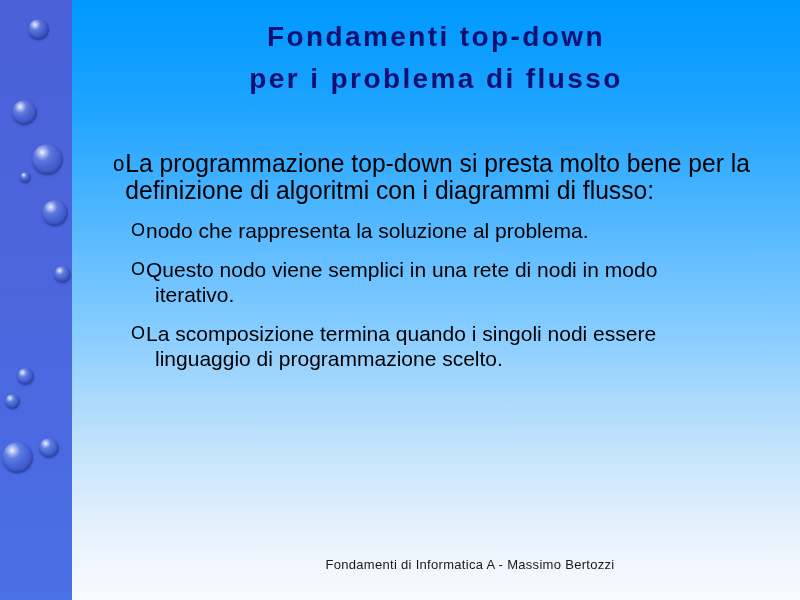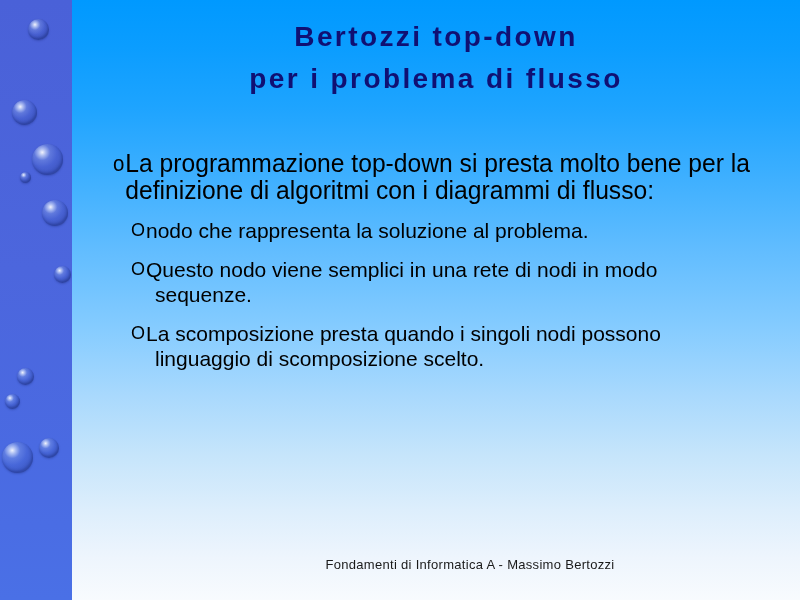--- a/index.html
+++ b/index.html
@@ -147,21 +147,21 @@
       <div class="bubble" style="left: 20px; top: 172px; width: 11px; height: 11px;"></div>
       <div class="bubble" style="left: 42px; top: 200px; width: 26px; height: 26px;"></div>
       <div class="bubble" style="left: 54px; top: 266px; width: 17px; height: 17px;"></div>
       <div class="bubble" style="left: 17px; top: 368px; width: 17px; height: 17px;"></div>
       <div class="bubble" style="left: 5px; top: 394px; width: 15px; height: 15px;"></div>
       <div class="bubble" style="left: 2px; top: 442px; width: 31px; height: 31px;"></div>
       <div class="bubble" style="left: 39px; top: 438px; width: 20px; height: 20px;"></div>
     </div>
 
   <div id="title-block">
-    <span class="tline">Bertozzi top-down</span>
+    <span class="tline">Fondamenti top-down</span>
     <span class="tline">per i problema di flusso</span>
   </div>
 
   <div id="body-block">
 
     <div class="lvl1">
       <span class="marker">o</span>
       <span class="txt">La programmazione top-down si presta molto bene per la definizione di algoritmi con i diagrammi di flusso:</span>
     </div>
 
@@ -171,29 +171,29 @@
         <span class="marker">O</span>
         <span class="txt">
           <span>nodo che rappresenta la soluzione al problema.</span>
         </span>
       </div>
 
       <div class="lvl2">
         <span class="marker">O</span>
         <span class="txt">
           <span>Questo nodo viene semplici in una rete di nodi in modo</span>
-          <span>sequenze.</span>
+          <span>iterativo.</span>
         </span>
       </div>
 
       <div class="lvl2">
         <span class="marker">O</span>
         <span class="txt">
-          <span>La scomposizione presta quando i singoli nodi possono</span>
-          <span>linguaggio di scomposizione scelto.</span>
+          <span>La scomposizione termina quando i singoli nodi essere</span>
+          <span>linguaggio di programmazione scelto.</span>
         </span>
       </div>
 
     </div>
   </div>
 
   <div id="footer">Fondamenti di Informatica A  -   Massimo Bertozzi</div>
 
 </div>
 

